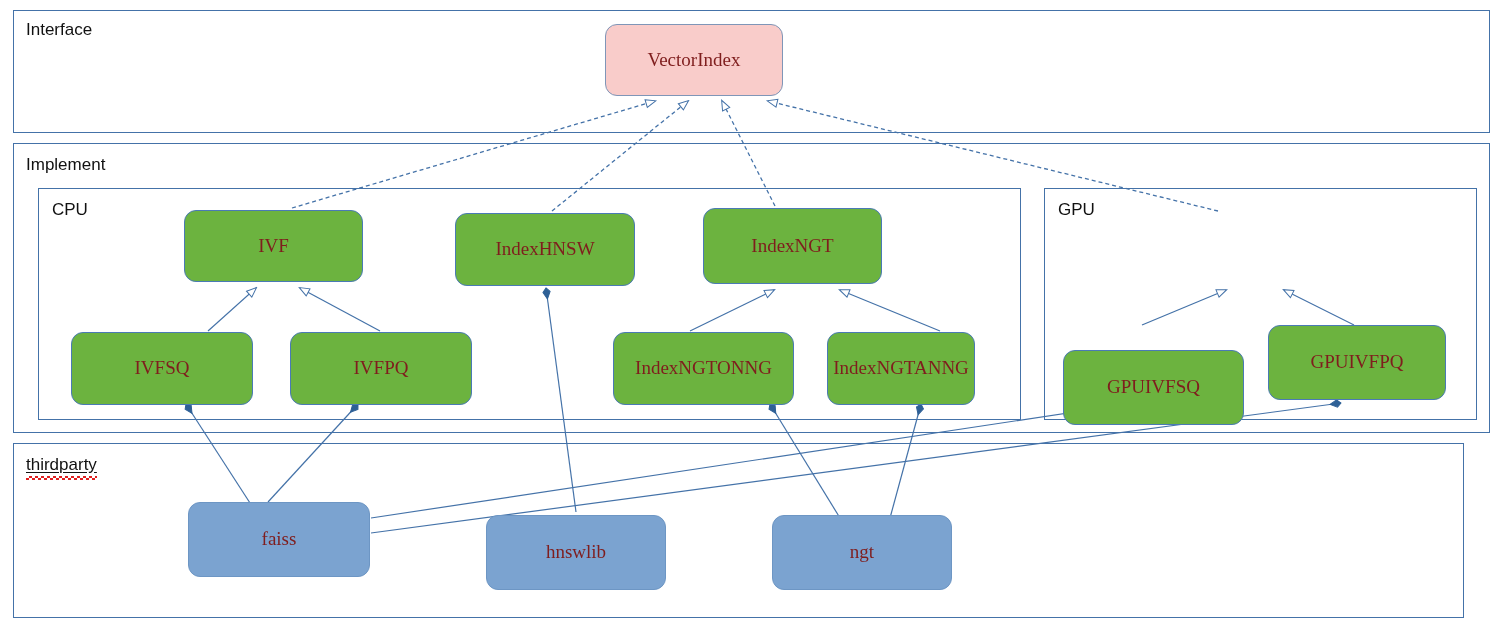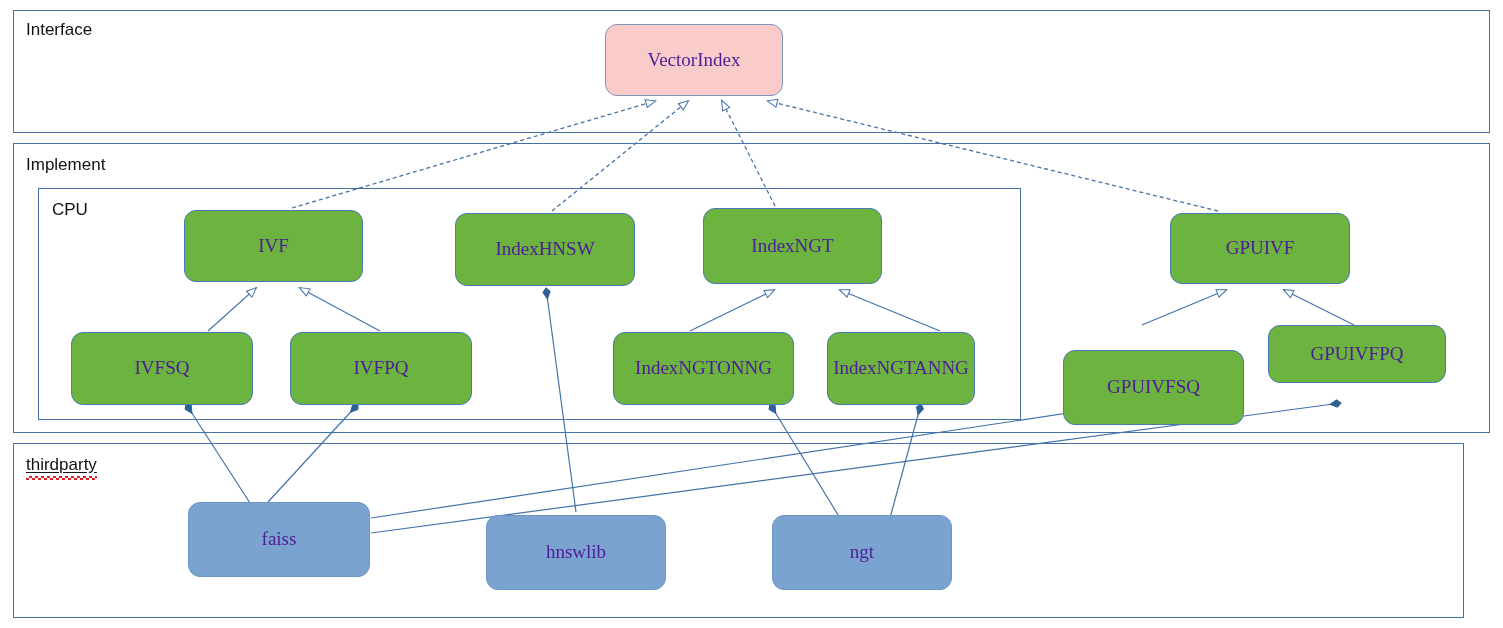--- a/index.html
+++ b/index.html
@@ -29,21 +29,21 @@
        background-size:6px 4px;background-repeat:repeat-x;}
 
   #grp-cpu{left:38px;top:188px;width:983px;height:232px;}
   #grp-cpu .glabel{left:13px;top:11px;}
   #grp-gpu{left:1044px;top:188px;width:433px;height:232px;}
   #grp-gpu .glabel{left:13px;top:11px;}
 
   
   .node{position:absolute;box-sizing:border-box;border-radius:12px;
         display:flex;align-items:center;justify-content:center;
-        font-size:19px;color:#4c1d95;text-align:center;line-height:1.1;
+        font-size:19px;color:#7f1d1d;text-align:center;line-height:1.1;
         border:1px solid #4a7ab5;z-index:5;}
   .node.pink {background:#f9ccca;border-color:#7f96b8;}
   .node.green{background:#6cb33f;border-color:#4a7ab5;}
   .node.blue {background:#7ba3d0;border-color:#6d96c4;}
 
   svg.wires{position:absolute;left:0;top:0;width:1503px;height:628px;
             overflow:visible;z-index:2;pointer-events:none;}
 </style>
 </head>
 <body>
@@ -92,46 +92,48 @@
   </div>
 
   <div class="group" id="grp-implement">
     <span class="glabel">Implement</span>
   </div>
 
   <div class="group" id="grp-cpu">
     <span class="glabel">CPU</span>
   </div>
 
+  <div class="group" id="grp-gpu">
+    <span class="glabel">GPU</span>
+  </div>
 
   <div class="group" id="grp-thirdparty">
     <span class="glabel">thirdparty</span>
   </div>
 
   <div class="node pink" style="left:605px;top:24px;width:178px;height:72px;">VectorIndex</div>
 
   <div class="node green" style="left:184px;top:210px;width:179px;height:72px;">IVF</div>
 
   <div class="node green" style="left:455px;top:213px;width:180px;height:73px;">IndexHNSW</div>
 
   <div class="node green" style="left:703px;top:208px;width:179px;height:76px;">IndexNGT</div>
 
-  <div class="node green" style="left:1170px;top:213px;width:180px;height:71px;">GPUIVF</div>
 
   <div class="node green" style="left:71px;top:332px;width:182px;height:73px;">IVFSQ</div>
 
   <div class="node green" style="left:290px;top:332px;width:182px;height:73px;">IVFPQ</div>
 
   <div class="node green" style="left:613px;top:332px;width:181px;height:73px;">IndexNGTONNG</div>
 
   <div class="node green" style="left:827px;top:332px;width:148px;height:73px;">IndexNGTANNG</div>
 
   <div class="node green" style="left:1063px;top:325px;width:181px;height:75px;margin-top:25px;">GPUIVFSQ</div>
 
-  <div class="node green" style="left:1268px;top:325px;width:178px;height:58px;">GPUIVFPQ</div>
+  <div class="node green" style="left:1268px;top:325px;width:178px;height:75px;">GPUIVFPQ</div>
 
   <div class="node blue" style="left:486px;top:515px;width:180px;height:75px;">hnswlib</div>
 
   <div class="node blue" style="left:188px;top:502px;width:182px;height:75px;">faiss</div>
 
   <div class="node blue" style="left:772px;top:515px;width:180px;height:75px;">ngt</div>
 
 </div>
 
 </body></html>

